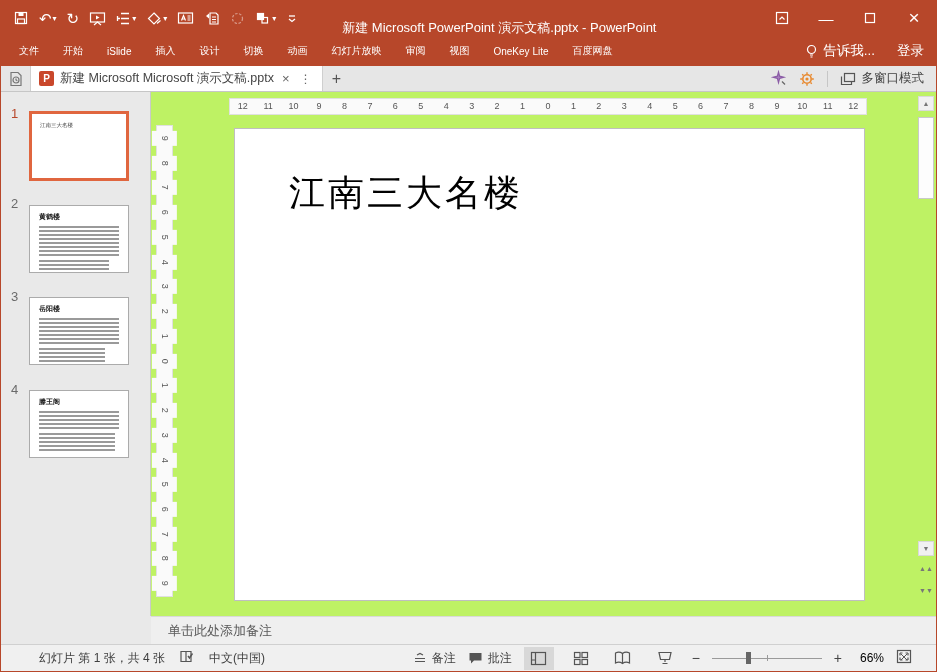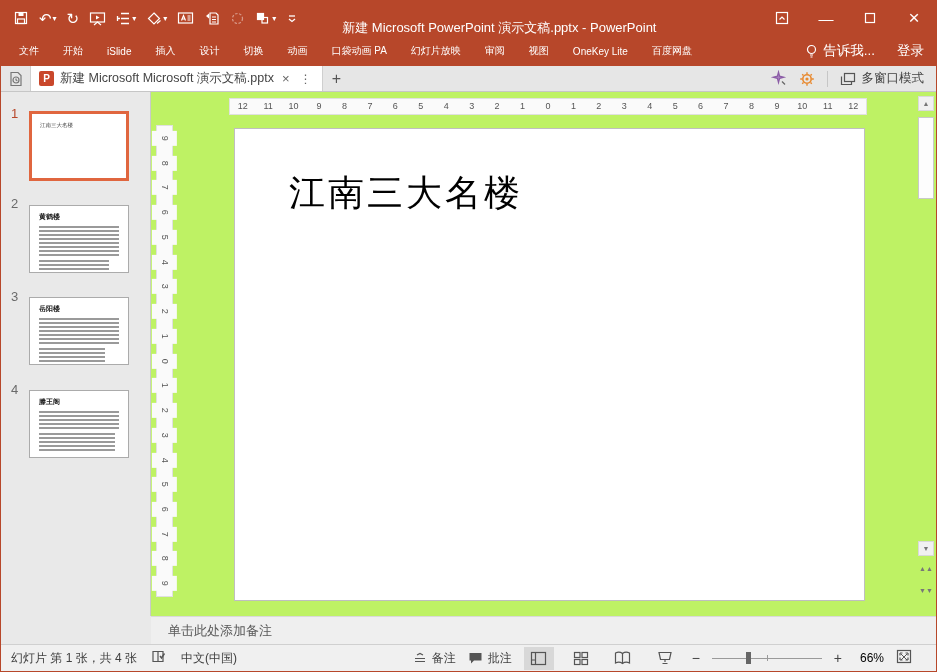--- a/index.html
+++ b/index.html
@@ -84,21 +84,21 @@
   .sthumb { position:absolute; left:0; top:21px; width:16px; height:82px; background:#FDFDFD; border:1px solid #C9C9C9; }
   .dblarrow { line-height:.6; text-align:center; font-size:7px; color:#777; }
 
   
   .notesbar { position:absolute; left:150px; right:0; bottom:27px; height:28px; background:#EFEFEF; border-top:1px solid #D9D9D9;
               display:flex; align-items:center; padding-left:17px; font-size:13px; color:#595959; }
 
   
   .status { position:absolute; left:0; right:0; bottom:0; height:27px; background:#F0F0F0; border-top:1px solid #D0D0D0;
             display:flex; align-items:center; font-size:12px; color:#3f3f3f; }
-  .st-left { display:flex; align-items:center; gap:14px; padding-left:10px; }
+  .st-left { display:flex; align-items:center; gap:14px; padding-left:10px;margin-left:28px; }
   .st-right { margin-left:auto; display:flex; align-items:center; gap:12px; padding-right:24px; }
   .st-group { display:flex; align-items:center; gap:5px; }
   .viewbtn { width:30px; height:23px; display:flex; align-items:center; justify-content:center; }
   .viewbtn.active { background:#D8D8D8; }
   .zoomtrack { position:relative; width:110px; height:14px; display:flex; align-items:center; }
   .ztline { width:100%; height:1px; background:#9a9a9a; }
   .ztick { position:absolute; left:50%; top:4px; width:1px; height:6px; background:#9a9a9a; }
   .zthumb { position:absolute; left:34px; top:1px; width:5px; height:12px; background:#666; }
   .zchar { font-size:14px; color:#444; }
   .zpct { font-size:12px; color:#000000; min-width:30px; text-align:right; }
@@ -199,21 +199,20 @@
   <nav class="tabsrow">
     <div class="tabs-left">
 
     <span class="rtab">文件</span>
         <span class="rtab">开始</span>
         <span class="rtab">iSlide</span>
         <span class="rtab">插入</span>
         <span class="rtab">设计</span>
         <span class="rtab">切换</span>
         <span class="rtab">动画</span>
-        <span class="rtab">口袋动画 PA</span>
         <span class="rtab">幻灯片放映</span>
         <span class="rtab">审阅</span>
         <span class="rtab">视图</span>
         <span class="rtab">OneKey Lite</span>
         <span class="rtab">百度网盘</span>
       </div>
     <div class="tabs-right">
       <span class="tellme">
         <svg width="13" height="15" viewBox="0 0 13 15" fill="none" stroke="#fff" stroke-width="1.2">
           <circle cx="6.5" cy="5.5" r="4"></circle>

